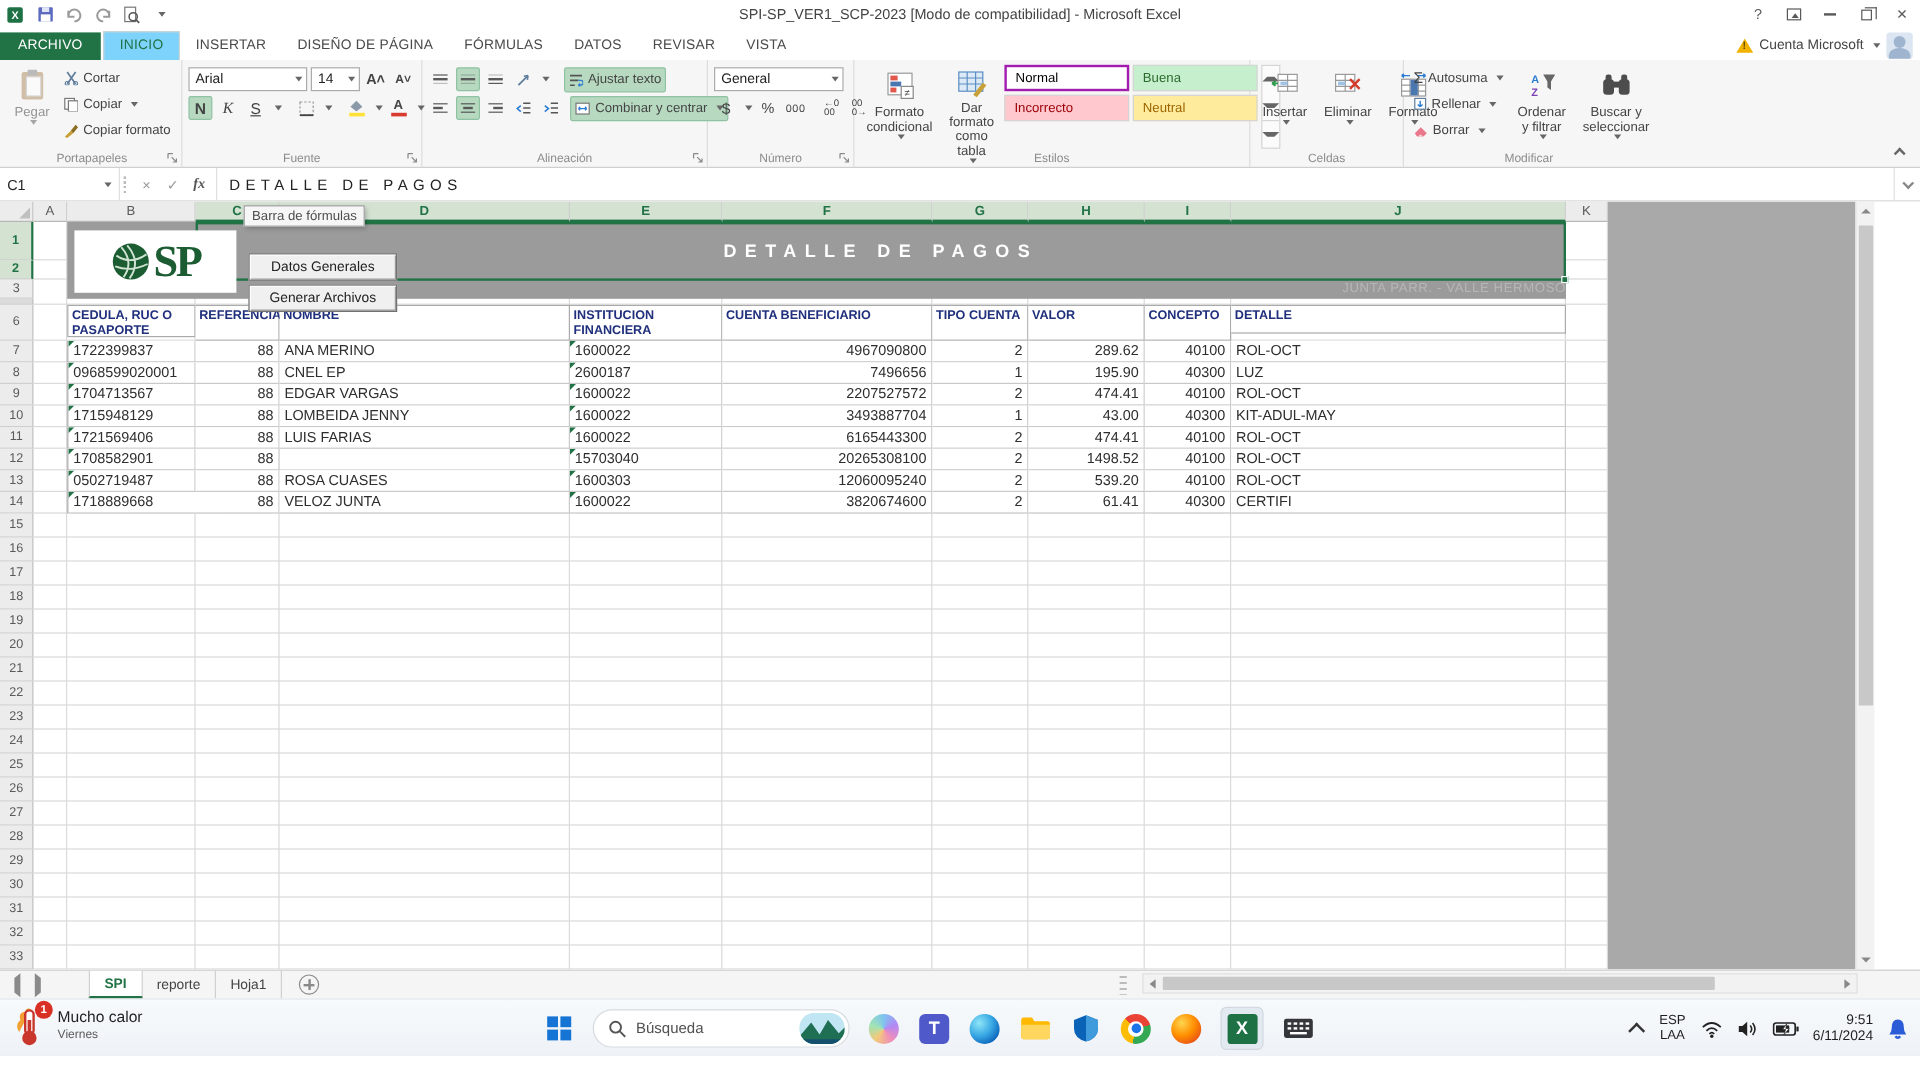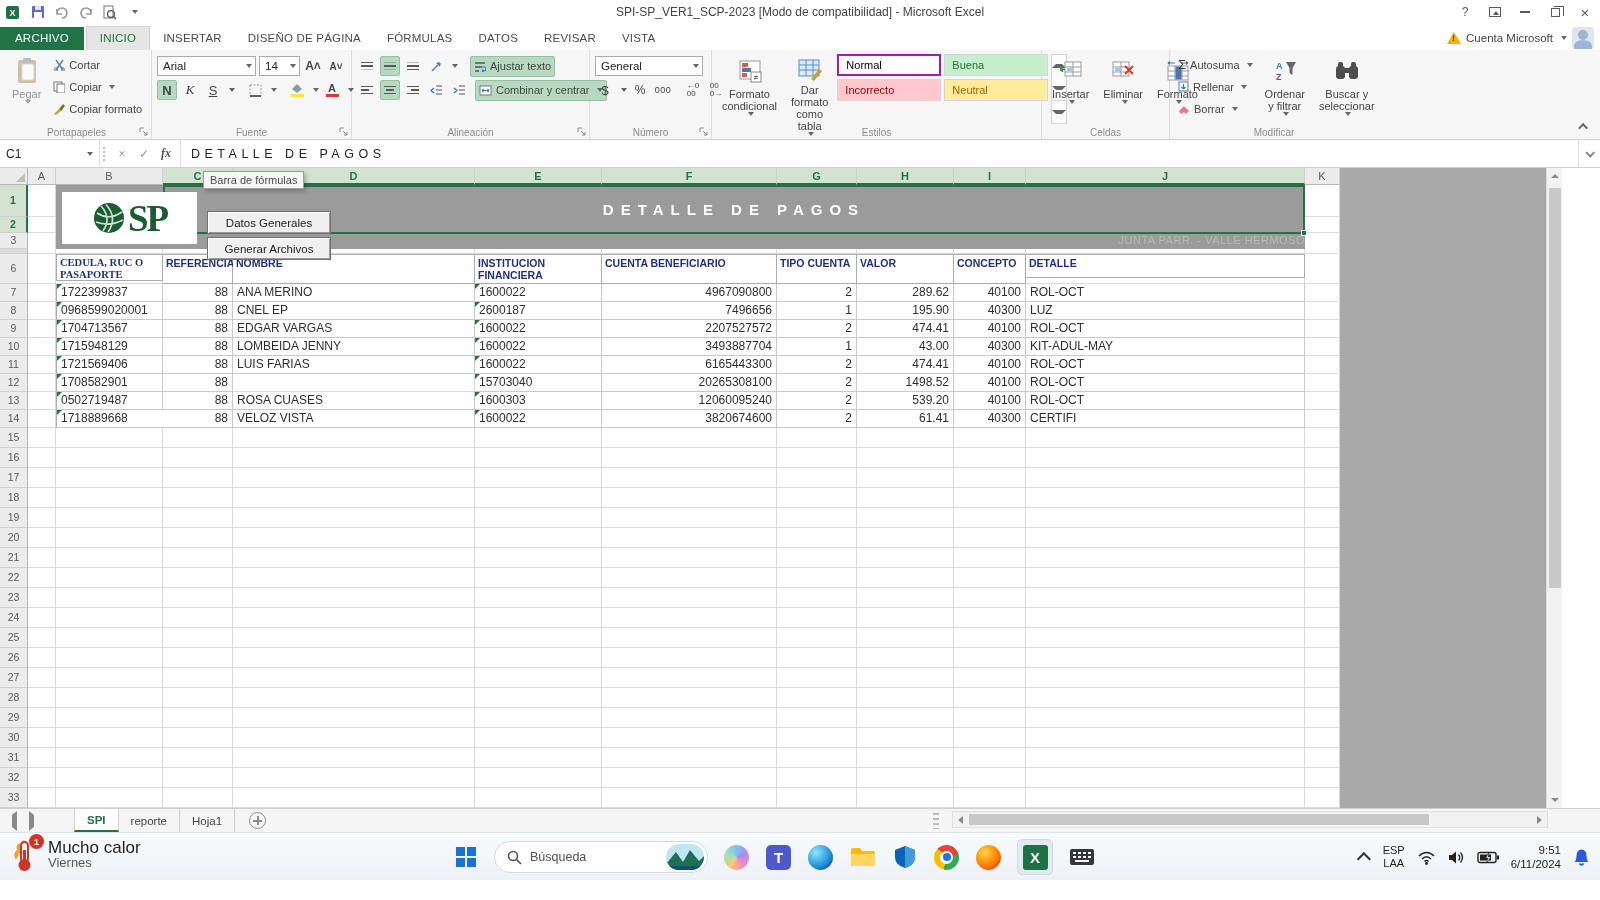--- a/index.html
+++ b/index.html
@@ -19,21 +19,21 @@
 .restore-box{width:9px;height:9px;border:1px solid #595959;position:relative;background:#fff}
 .restore-box:before{content:"";position:absolute;left:2px;top:-3px;width:9px;height:9px;border:1px solid #595959;border-bottom:none;border-left:none}
 .ribbondisp{width:12px;height:10px;border:1px solid #595959;position:relative}
 .ribbondisp:after{content:"";position:absolute;left:3px;top:3px;border-left:3px solid transparent;border-right:3px solid transparent;border-bottom:4px solid #595959}
 .minline{width:10px;height:2px;background:#595959}
 
 
 .tabrow{position:relative;height:26px;background:#fff;display:flex;align-items:flex-end}
 .rtab{padding:5px 13px 6px;font-size:11.5px;color:#4a4a4a;letter-spacing:.2px}
 .rtab.file{background:#217346;color:#fff;padding:5px 15px 6px;margin-right:2px}
-.rtab.active{background:#e5e5e5;border:1px solid #d2d2d2;border-bottom:none;color:#217346}
+.rtab.active{background:#7dd3fc;border:1px solid #d2d2d2;border-bottom:none;color:#217346}
 .account{position:absolute;right:6px;top:3px;display:flex;align-items:center;gap:5px;
   font-size:11.5px;color:#444}
 .warn-tri{width:0;height:0;border-left:7px solid transparent;border-right:7px solid transparent;
   border-bottom:12px solid #f2b200;position:relative}
 .warn-tri:after{content:"!";position:absolute;left:-2px;top:1px;font-size:9px;font-weight:bold;color:#6b5000}
 .avatar{width:22px;height:22px;border-radius:3px;background:#dce6f2;position:relative;overflow:hidden}
 .avatar:before{content:"";position:absolute;left:6px;top:3px;width:10px;height:10px;border-radius:50%;background:#9fb4cf}
 .avatar:after{content:"";position:absolute;left:2px;top:13px;width:18px;height:12px;border-radius:50% 50% 0 0;background:#9fb4cf}
 .dd{width:0;height:0;border-left:3.5px solid transparent;border-right:3.5px solid transparent;
   border-top:4px solid #666;display:inline-block;margin-left:3px;vertical-align:middle}
@@ -181,22 +181,22 @@
 .zthumb{position:absolute;left:52px;top:-5px;width:4px;height:11px;background:#fff}
 .zoomlabel{min-width:38px;text-align:right;margin-left:4px}
 
 
 .taskbar{position:relative;height:48px;background:linear-gradient(#f7fafc,#eef2f7);border-top:1px solid #e0e4e9}
 .weather{position:absolute;left:10px;top:5px;display:flex;align-items:center;gap:8px}
 .wicon{position:relative;width:30px;height:34px}
 .badge{position:absolute;right:-4px;top:-4px;min-width:15px;height:15px;border-radius:8px;background:#d93025;
   color:#fff;font-size:9.5px;line-height:15px;text-align:center;padding:0 3px;font-weight:bold}
 .wtext{display:flex;flex-direction:column;line-height:15px}
-.wline1{font-size:17px;color:#1f1f1f}
-.wline2{font-size:13px;color:#5a5a5a}
+.wline1{font-size:13px;color:#1f1f1f}
+.wline2{font-size:10px;color:#5a5a5a}
 .centericons{position:absolute;left:452px;top:0;height:48px;display:flex;align-items:center;gap:15px}
 .tico{width:27px;height:27px;display:flex;align-items:center;justify-content:center;border-radius:5px}
 .searchpill{width:214px;height:32px;background:#fff;border:1px solid #d7dbe0;border-radius:17px;
   display:flex;align-items:center;gap:8px;padding:0 3px 0 12px}
 .searchtxt{font-size:12.5px;color:#505050;flex:1}
 .circ{width:25px;height:25px;border-radius:50%}
 .copilot{background:conic-gradient(#7ec3f0,#b388f5,#f08fb8,#f3c97b,#9fe3b5,#7ec3f0)}
 .edge{background:radial-gradient(circle at 32% 30%,#8ee6f7,#38a7e4 45%,#0a61b8 80%)}
 .chrome-outer{background:conic-gradient(from -45deg,#ea4335 0 33%,#34a853 0 66%,#fbbc05 0 100%);position:relative}
 .chrome-inner{position:absolute;left:6px;top:6px;width:13px;height:13px;border-radius:50%;background:#fff}
@@ -781,21 +781,21 @@
         </svg>
         <span class="logotxt">SP</span>
       </div>
       <div class="formbtn" style="top:26px">Datos Generales</div>
       <div class="formbtn" style="top:52px">Generar Archivos</div>
       <div class="selection">
         <span class="seltitle">DETALLE DE PAGOS</span>
         <span class="fillhandle"></span>
       </div>
       <div class="subtitle">JUNTA PARR. - VALLE HERMOSO</div>
-    <div class="thcell" style="left: 28px; top: 69px; width: 107px; height: 27px; border-left: 1px solid rgb(171, 171, 171); font-family: Liberation Serif, serif;">CEDULA, RUC O PASAPORTE</div>
+    <div class="thcell" style="left: 28px; top: 69px; width: 107px; height: 27px; border-left: 1px solid rgb(171, 171, 171);">CEDULA, RUC O PASAPORTE</div>
         <div class="thcell" style="left: 135px; top: 69px; width: 70px; height: 30px;">REFERENCIA</div>
         <div class="thcell" style="left: 205px; top: 69px; width: 242px; height: 30px;">NOMBRE</div>
         <div class="thcell" style="left: 447px; top: 69px; width: 127px; height: 30px;">INSTITUCION FINANCIERA</div>
         <div class="thcell" style="left: 574px; top: 69px; width: 175px; height: 30px;">CUENTA BENEFICIARIO</div>
         <div class="thcell" style="left: 749px; top: 69px; width: 80px; height: 30px;">TIPO CUENTA</div>
         <div class="thcell" style="left: 829px; top: 69px; width: 97px; height: 30px;">VALOR</div>
         <div class="thcell" style="left: 926px; top: 69px; width: 72px; height: 30px;">CONCEPTO</div>
         <div class="thcell" style="left: 998px; top: 69px; width: 279px; height: 24px;">DETALLE</div>
         <div class="tdcell tri" style="left: 28px; top: 99px; width: 107px; height: 18px; border-left: 1px solid rgb(171, 171, 171);">1722399837</div>
         <div class="tdcell num" style="left: 135px; top: 99px; width: 70px; height: 18px;">88</div>
@@ -855,21 +855,21 @@
         <div class="tdcell num" style="left: 135px; top: 207px; width: 70px; height: 18px;">88</div>
         <div class="tdcell" style="left: 205px; top: 207px; width: 242px; height: 18px;">ROSA CUASES</div>
         <div class="tdcell tri" style="left: 447px; top: 207px; width: 127px; height: 18px;">1600303</div>
         <div class="tdcell num" style="left: 574px; top: 207px; width: 175px; height: 18px;">12060095240</div>
         <div class="tdcell num" style="left: 749px; top: 207px; width: 80px; height: 18px;">2</div>
         <div class="tdcell num" style="left: 829px; top: 207px; width: 97px; height: 18px;">539.20</div>
         <div class="tdcell num" style="left: 926px; top: 207px; width: 72px; height: 18px;">40100</div>
         <div class="tdcell" style="left: 998px; top: 207px; width: 279px; height: 18px;">ROL-OCT</div>
         <div class="tdcell tri" style="left: 28px; top: 225px; width: 129px; height: 18px; border-left: 1px solid rgb(171, 171, 171);">1718889668</div>
         <div class="tdcell num" style="left: 135px; top: 225px; width: 70px; height: 18px;">88</div>
-        <div class="tdcell" style="left: 205px; top: 225px; width: 242px; height: 18px;">VELOZ VISTA</div>
+        <div class="tdcell" style="left: 205px; top: 225px; width: 242px; height: 18px;">VELOZ JUNTA</div>
         <div class="tdcell tri" style="left: 447px; top: 225px; width: 127px; height: 18px;">1600022</div>
         <div class="tdcell num" style="left: 574px; top: 225px; width: 175px; height: 18px;">3820674600</div>
         <div class="tdcell num" style="left: 749px; top: 225px; width: 80px; height: 18px;">2</div>
         <div class="tdcell num" style="left: 829px; top: 225px; width: 97px; height: 18px;">61.41</div>
         <div class="tdcell num" style="left: 926px; top: 225px; width: 72px; height: 18px;">40300</div>
         <div class="tdcell" style="left: 998px; top: 225px; width: 279px; height: 18px;">CERTIFI</div>
       </div>
     <div class="deadzone"></div>
     <div class="vscroll">
       <span class="sarrow" style="top:0">

